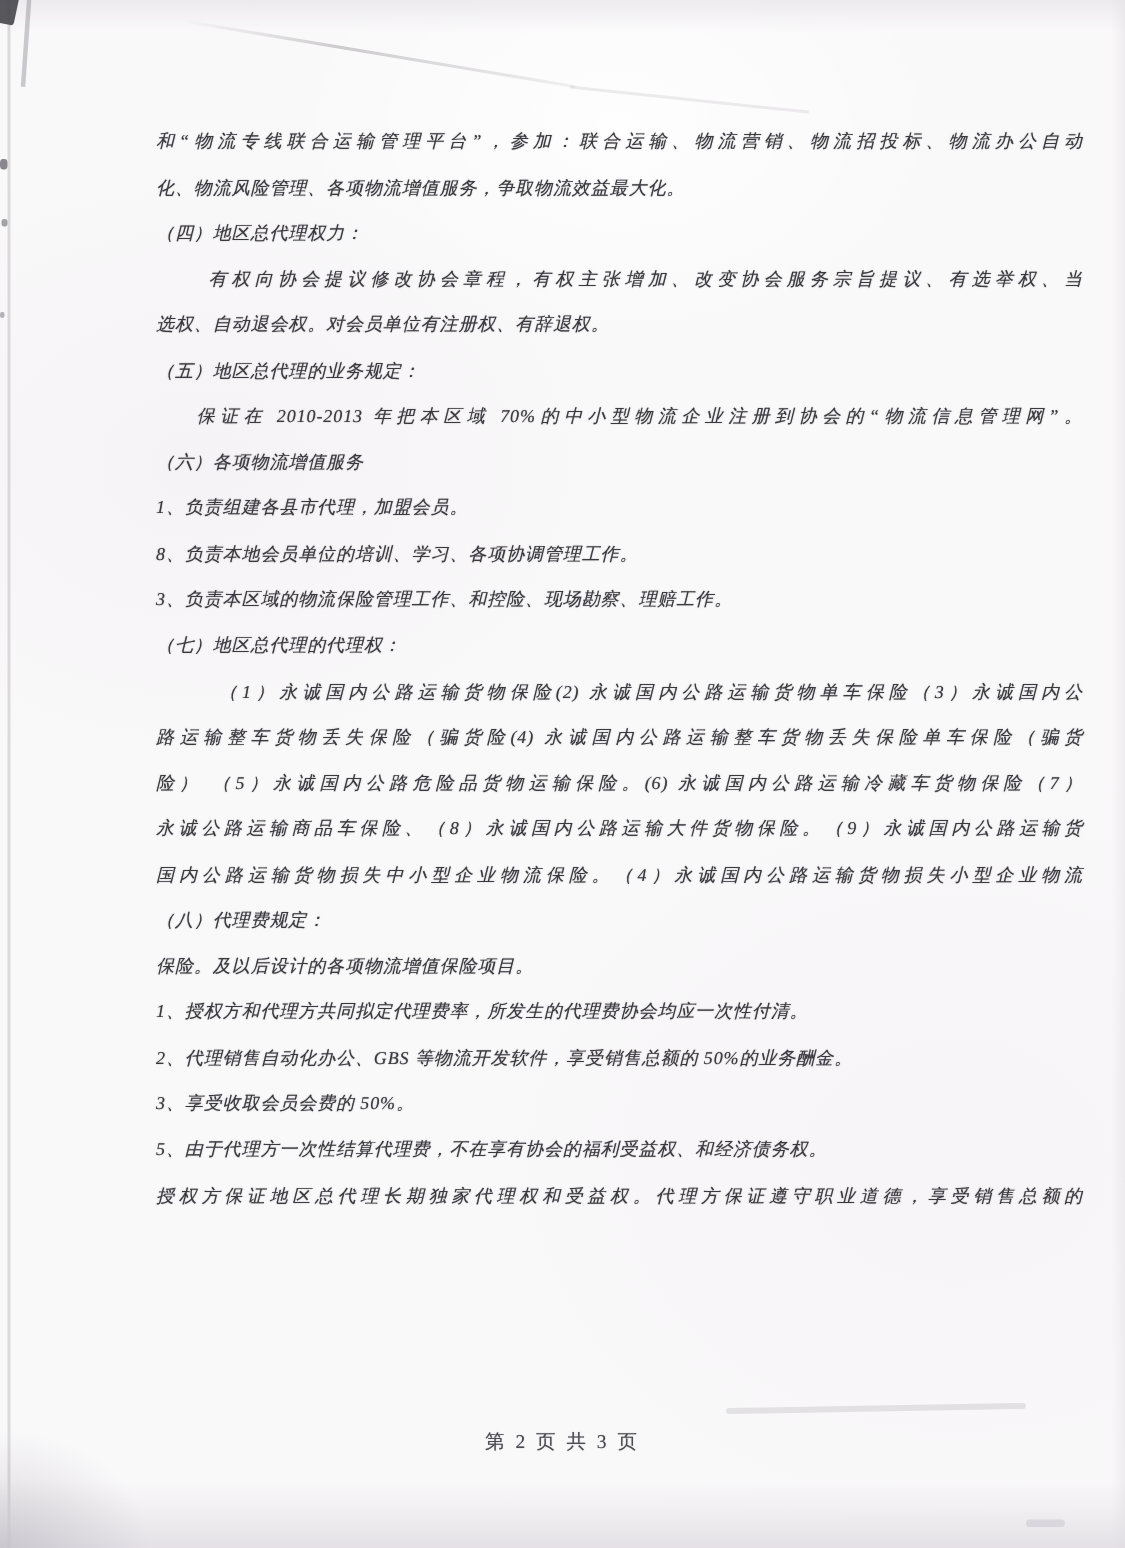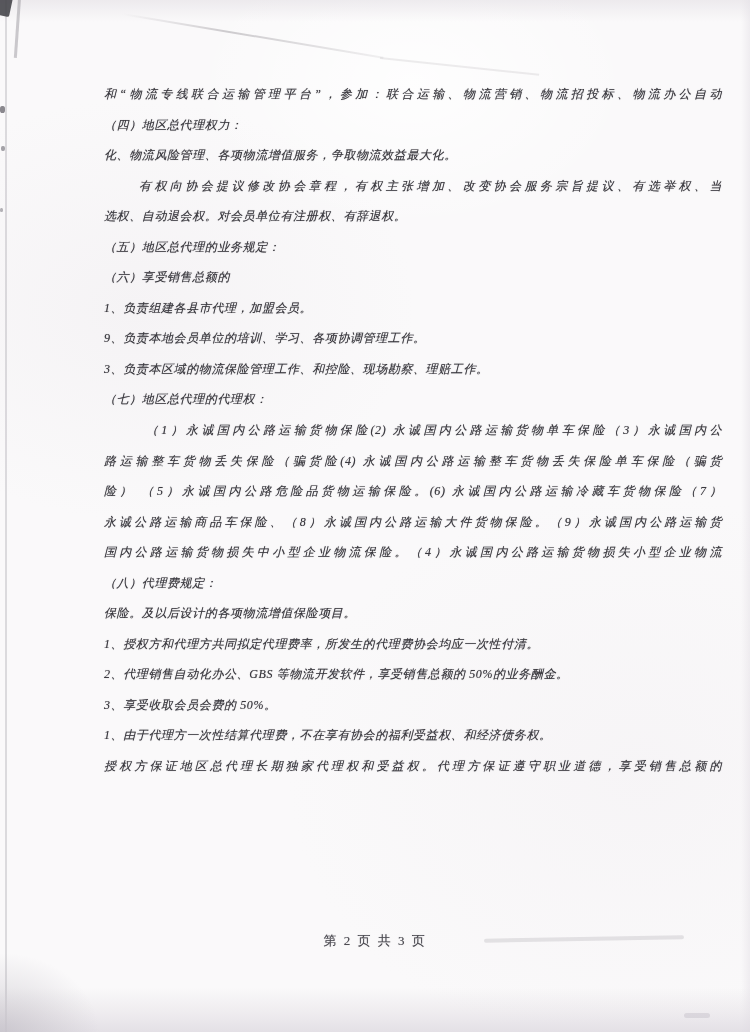--- a/index.html
+++ b/index.html
@@ -58,21 +58,21 @@
     font-style: italic;
   }
   .line { height: 30.56px; line-height: 30.56px; overflow: visible; }
   .j { text-align: justify; text-align-last: justify; }
   .ind-a { padding-left: 27px; }
   .ind-b { padding-left: 35px; }
   .ind-c { padding-left: 42px; }
 
   .footer {
     position: absolute;
-    left: 0; top: 932px; width: 100%;
+    left: 0; top: 952px; width: 100%;
     text-align: center;
     font-size: 13px;
     letter-spacing: 2px;
     color: #4c4b52;
     text-shadow: 0 0 0.7px rgba(76,75,82,0.55);
   }
 </style>
 </head>
 <body>
 
@@ -88,39 +88,40 @@
   <div class="artifact speck1"></div>
   <div class="artifact speck2"></div>
   <div class="artifact speck3"></div>
   <div class="artifact smudge"></div>
   <div class="artifact bottom-band"></div>
   <div class="artifact bl-shadow"></div>
   <div class="artifact br-speck"></div>
 
   <div class="doc">
     <div class="line j">和“物流专线联合运输管理平台”，参加：联合运输、物流营销、物流招投标、物流办公自动</div>
+    <div class="line">化、物流风险管理、各项物流增值服务，争取物流效益最大化。</div>
     <div class="line h">（四）地区总代理权力：</div>
-    <div class="line">化、物流风险管理、各项物流增值服务，争取物流效益最大化。</div>
     <div class="line j ind-b">有权向协会提议修改协会章程，有权主张增加、改变协会服务宗旨提议、有选举权、当</div>
     <div class="line">选权、自动退会权。对会员单位有注册权、有辞退权。</div>
     <div class="line h">（五）地区总代理的业务规定：</div>
-    <div class="line h">（六）享受销售总额的</div>
+    <div class="line j ind-a">保证在 2010-2013 年把本区域 70%的中小型物流企业注册到协会的“物流信息管理网”。</div>
+    <div class="line h">（六）各项物流增值服务</div>
     <div class="line">1、负责组建各县市代理，加盟会员。</div>
-    <div class="line">9、负责本地会员单位的培训、学习、各项协调管理工作。</div>
+    <div class="line">8、负责本地会员单位的培训、学习、各项协调管理工作。</div>
     <div class="line">3、负责本区域的物流保险管理工作、和控险、现场勘察、理赔工作。</div>
     <div class="line h">（七）地区总代理的代理权：</div>
     <div class="line j ind-c">（1）永诚国内公路运输货物保险(2) 永诚国内公路运输货物单车保险（3）永诚国内公</div>
     <div class="line j">路运输整车货物丢失保险（骗货险(4) 永诚国内公路运输整车货物丢失保险单车保险（骗货</div>
     <div class="line j">险） （5）永诚国内公路危险品货物运输保险。(6) 永诚国内公路运输冷藏车货物保险（7）</div>
     <div class="line j">永诚公路运输商品车保险、（8）永诚国内公路运输大件货物保险。（9）永诚国内公路运输货</div>
     <div class="line j">国内公路运输货物损失中小型企业物流保险。（4）永诚国内公路运输货物损失小型企业物流</div>
     <div class="line h">（八）代理费规定：</div>
     <div class="line">保险。及以后设计的各项物流增值保险项目。</div>
     <div class="line">1、授权方和代理方共同拟定代理费率，所发生的代理费协会均应一次性付清。</div>
     <div class="line">2、代理销售自动化办公、GBS 等物流开发软件，享受销售总额的 50%的业务酬金。</div>
     <div class="line">3、享受收取会员会费的 50%。</div>
-    <div class="line">1、由于代理方一次性结算代理费，不在享有协会的福利受益权、和经济债务权。</div>
+    <div class="line">5、由于代理方一次性结算代理费，不在享有协会的福利受益权、和经济债务权。</div>
     <div class="line j">授权方保证地区总代理长期独家代理权和受益权。代理方保证遵守职业道德，享受销售总额的</div>
   </div>
 
   <div class="footer">第 2 页 共 3 页</div>
 
 </div>
 
 </body></html>

